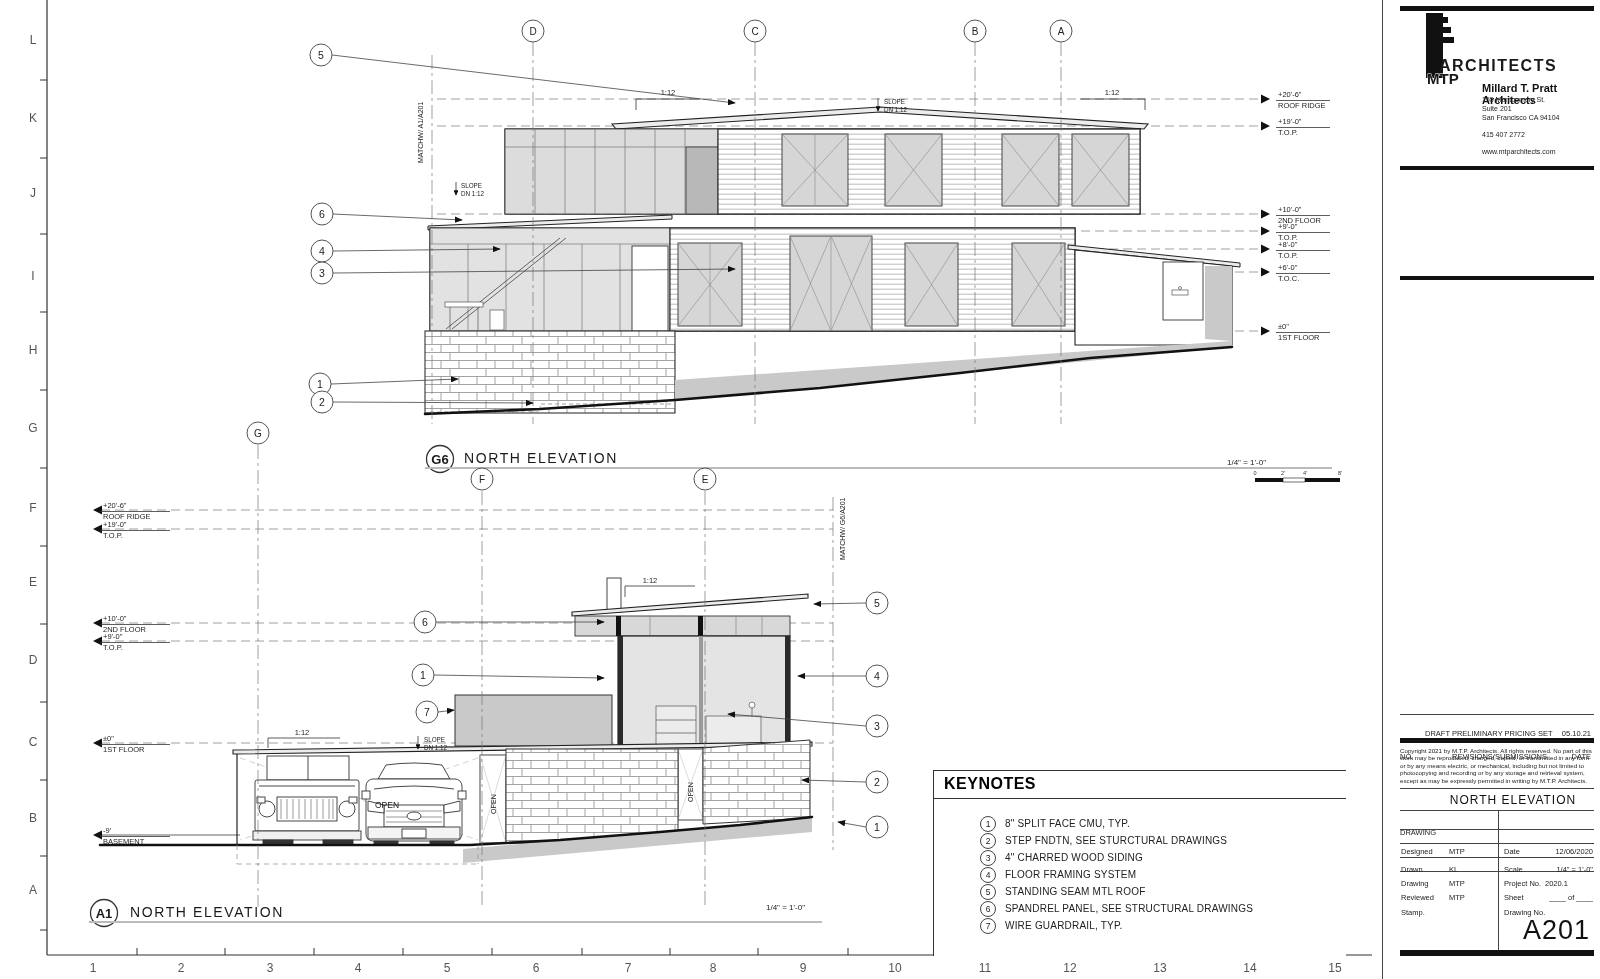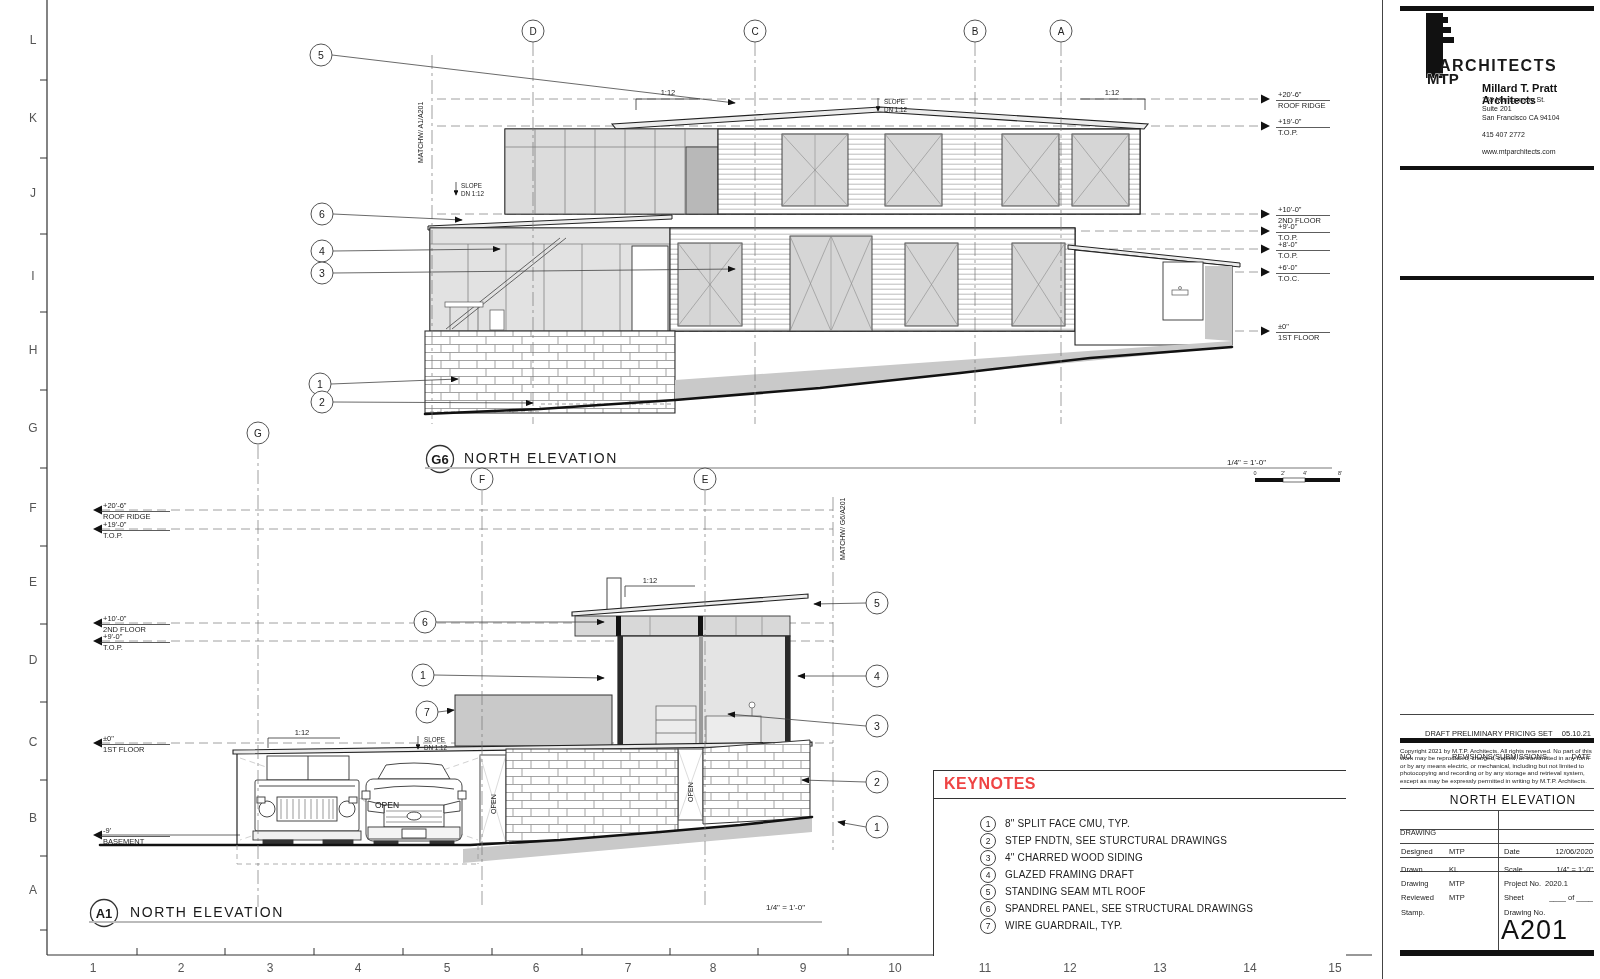--- a/index.html
+++ b/index.html
@@ -13,21 +13,21 @@
   .anno{font-size:6.3px;fill:#222;}
   .ratio{font-size:7.5px;fill:#222;}
   .viewtag{font-size:13px;font-weight:bold;}
   .viewtitle{font-size:14px;letter-spacing:1.6px;}
   .scaletxt{font-size:8px;}
   .sbar{font-size:5.5px;fill:#333;}
   .mtext{font-size:7px;fill:#222;}
 
   
   .keynotes{position:absolute;left:933px;top:770px;width:412px;height:185px;border-left:1.2px solid #333;border-top:1.2px solid #333;background:#fff;}
-  .kn-head{font-size:16px;font-weight:bold;letter-spacing:.5px;color:#ef4444;padding:4px 0 5px 10px;border-bottom:1.5px solid #333;width:100%;box-sizing:border-box;}
+  .kn-head{font-size:16px;font-weight:bold;letter-spacing:.5px;color:#000000;padding:4px 0 5px 10px;border-bottom:1.5px solid #333;width:100%;box-sizing:border-box;}
   .kn-list{margin-top:16px;margin-left:46px;}
   .kn-item{display:flex;align-items:center;gap:9px;height:17px;}
   .kn-num{width:14px;height:14px;min-width:14px;border:1px solid #444;border-radius:50%;font-size:8.5px;display:flex;align-items:center;justify-content:center;color:#222;}
   .kn-text{font-size:10px;color:#222;letter-spacing:.2px;}
 
   
   .titleblock{position:absolute;left:1382px;top:0;width:218px;height:979px;border-left:1px solid #444;background:#fff;}
   .tb-bar{position:absolute;left:17px;width:194px;background:#111;}
   .tb-small{position:absolute;font-size:7px;color:#222;}
   .tb-firm{position:absolute;font-size:11px;font-weight:bold;color:#111;}
@@ -501,21 +501,21 @@
     <div class="kn-item">
       <span class="kn-num">2</span>
       <span class="kn-text">STEP FNDTN, SEE STURCTURAL DRAWINGS</span>
     </div>
     <div class="kn-item">
       <span class="kn-num">3</span>
       <span class="kn-text">4" CHARRED WOOD SIDING</span>
     </div>
     <div class="kn-item">
       <span class="kn-num">4</span>
-      <span class="kn-text">GLAZED FRAMING DRAFT</span>
+      <span class="kn-text">FLOOR FRAMING SYSTEM</span>
     </div>
     <div class="kn-item">
       <span class="kn-num">5</span>
       <span class="kn-text">STANDING SEAM MTL ROOF</span>
     </div>
     <div class="kn-item">
       <span class="kn-num">6</span>
       <span class="kn-text">SPANDREL PANEL, SEE STRUCTURAL DRAWINGS</span>
     </div>
     <div class="kn-item">
@@ -586,19 +586,19 @@
     <div class="tb-row7" style="left:121px;top:847px;">Project No.</div>
     <div class="tb-row7" style="left:162px;top:847px;">2020.1</div>
 
     <div class="tb-row7" style="left:18px;top:861px;">Reviewed</div>
     <div class="tb-row7" style="left:66px;top:861px;">MTP</div>
     <div class="tb-row7" style="left:121px;top:861px;">Sheet</div>
     <div class="tb-row7" style="right:8px;top:861px;">____ of ____</div>
 
     <div class="tb-row7" style="left:18px;top:876px;">Stamp.</div>
     <div class="tb-row7" style="left:121px;top:876px;">Drawing No.</div>
-    <div class="tb-a201" style="left:118px;top:915px;">A201</div>
+    <div class="tb-a201" style="left:140px;top:915px;">A201</div>
   </div>
 
   <div class="tb-bar" style="top:950px;height:6px;"></div>
 </div>
 
 </div>
 
 </body></html>

